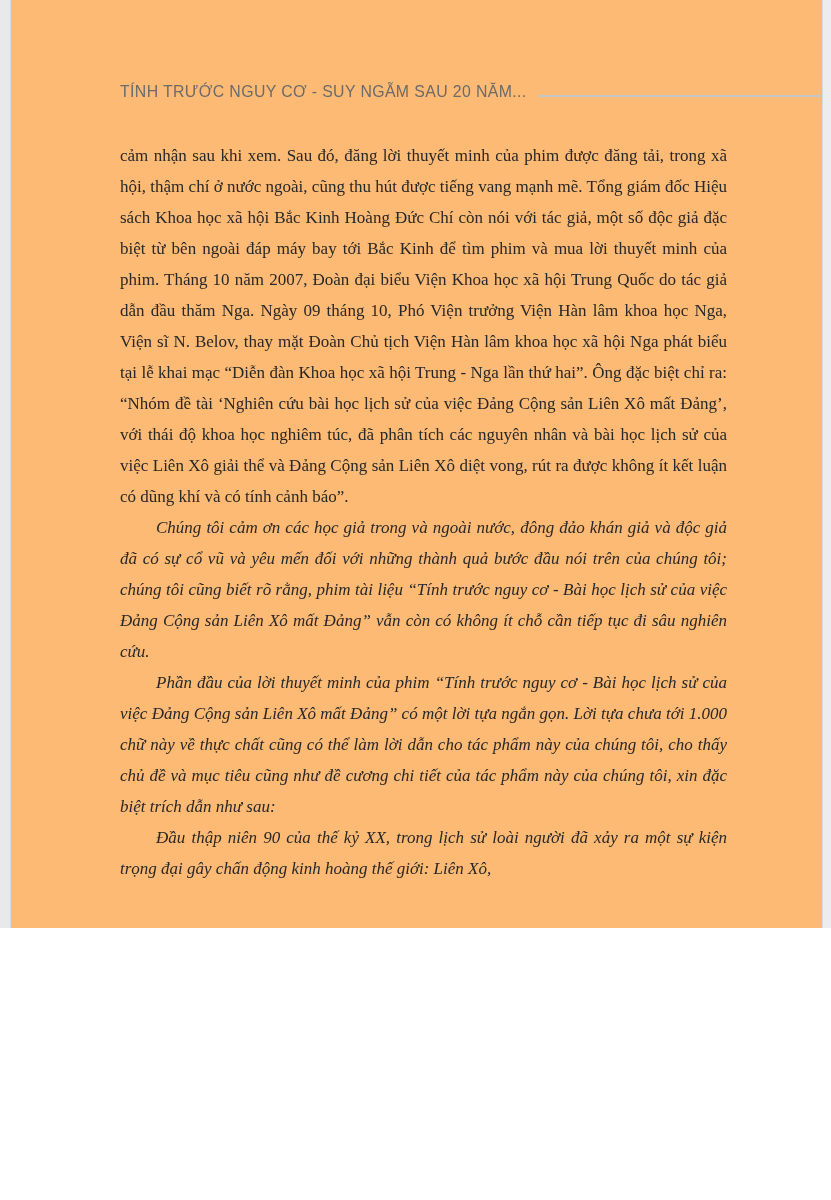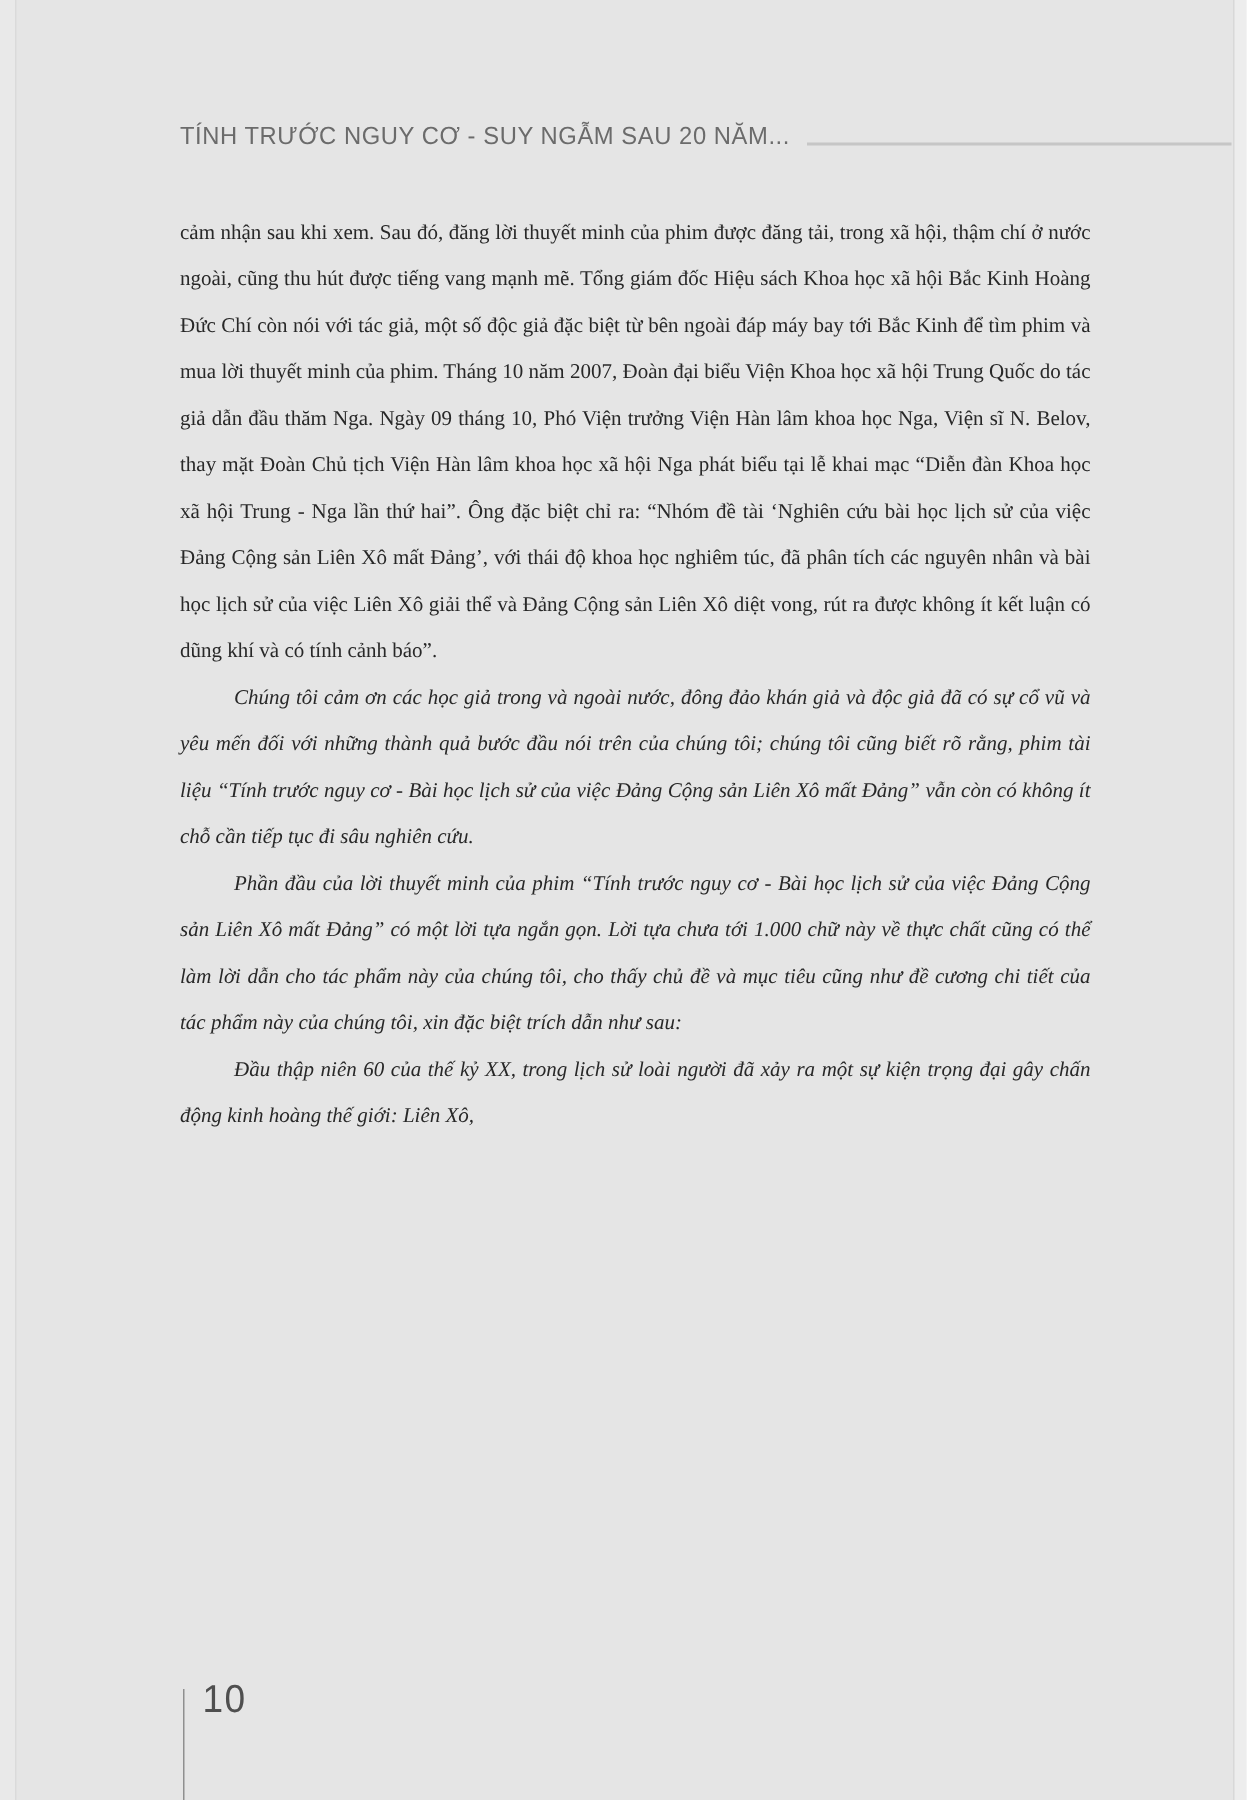--- a/index.html
+++ b/index.html
@@ -3,22 +3,22 @@
 <meta charset="utf-8">
 <style>
   html, body {
     margin: 0;
     padding: 0;
     background: #ffffff;
   }
   .page {
     position: relative;
     width: 831px;
-    height: 1200px;
-    background: #e5e5e5;
+    height: 928px;
+    background: #fdba74;
     overflow: hidden;
     font-family: "Liberation Serif", serif;
   }
   .edge-strip-left {
     position: absolute;
     left: 0; top: 0;
     width: 10px; height: 1200px;
     background: #e9e9e9;
     border-right: 1px solid #dadada;
   }
@@ -51,21 +51,21 @@
     height: 0;
     border-bottom: 2px solid #c6c6c6;
     margin-bottom: 4px;
     margin-left: -6px;
   }
   .body-text {
     position: absolute;
     left: 120px;
     top: 140px;
     width: 607px;
-    font-size: 14px;
+    font-size: 17px;
     line-height: 31px;
     color: #282828;
     text-align: justify;
     text-justify: inter-word;
   }
   .body-text p {
     margin: 0;
     padding: 0;
   }
   .body-text p.indent {
@@ -106,19 +106,19 @@
 
   <div class="running-header">
     <span class="title">TÍNH TRƯỚC NGUY CƠ - SUY NGẪM SAU 20 NĂM...</span>
     <span class="header-rule"></span>
   </div>
 
   <div class="body-text">
     <p class="para">cảm nhận sau khi xem. Sau đó, đăng lời thuyết minh của phim được đăng tải, trong xã hội, thậm chí ở nước ngoài, cũng thu hút được tiếng vang mạnh mẽ. Tổng giám đốc Hiệu sách Khoa học xã hội Bắc Kinh Hoàng Đức Chí còn nói với tác giả, một số độc giả đặc biệt từ bên ngoài đáp máy bay tới Bắc Kinh để tìm phim và mua lời thuyết minh của phim. Tháng 10 năm 2007, Đoàn đại biểu Viện Khoa học xã hội Trung Quốc do tác giả dẫn đầu thăm Nga. Ngày 09 tháng 10, Phó Viện trưởng Viện Hàn lâm khoa học Nga, Viện sĩ N. Belov, thay mặt Đoàn Chủ tịch Viện Hàn lâm khoa học xã hội Nga phát biểu tại lễ khai mạc “Diễn đàn Khoa học xã hội Trung - Nga lần thứ hai”. Ông đặc biệt chỉ ra: “Nhóm đề tài ‘Nghiên cứu bài học lịch sử của việc Đảng Cộng sản Liên Xô mất Đảng’, với thái độ khoa học nghiêm túc, đã phân tích các nguyên nhân và bài học lịch sử của việc Liên Xô giải thể và Đảng Cộng sản Liên Xô diệt vong, rút ra được không ít kết luận có dũng khí và có tính cảnh báo”.</p>
     <p class="para indent">Chúng tôi cảm ơn các học giả trong và ngoài nước, đông đảo khán giả và độc giả đã có sự cổ vũ và yêu mến đối với những thành quả bước đầu nói trên của chúng tôi; chúng tôi cũng biết rõ rằng, phim tài liệu “Tính trước nguy cơ - Bài học lịch sử của việc Đảng Cộng sản Liên Xô mất Đảng” vẫn còn có không ít chỗ cần tiếp tục đi sâu nghiên cứu.</p>
     <p class="para indent">Phần đầu của lời thuyết minh của phim “Tính trước nguy cơ - Bài học lịch sử của việc Đảng Cộng sản Liên Xô mất Đảng” có một lời tựa ngắn gọn. Lời tựa chưa tới 1.000 chữ này về thực chất cũng có thể làm lời dẫn cho tác phẩm này của chúng tôi, cho thấy chủ đề và mục tiêu cũng như đề cương chi tiết của tác phẩm này của chúng tôi, xin đặc biệt trích dẫn như sau:</p>
-    <p class="para indent italic">Đầu thập niên 60 của thế kỷ XX, trong lịch sử loài người đã xảy ra một sự kiện trọng đại gây chấn động kinh hoàng thế giới: Liên Xô,</p>
+    <p class="para indent italic">Đầu thập niên 90 của thế kỷ XX, trong lịch sử loài người đã xảy ra một sự kiện trọng đại gây chấn động kinh hoàng thế giới: Liên Xô,</p>
   </div>
 
   <div class="footer-rule"></div>
   <div class="page-number">10</div>
 
 </div>
 
 </body></html>

